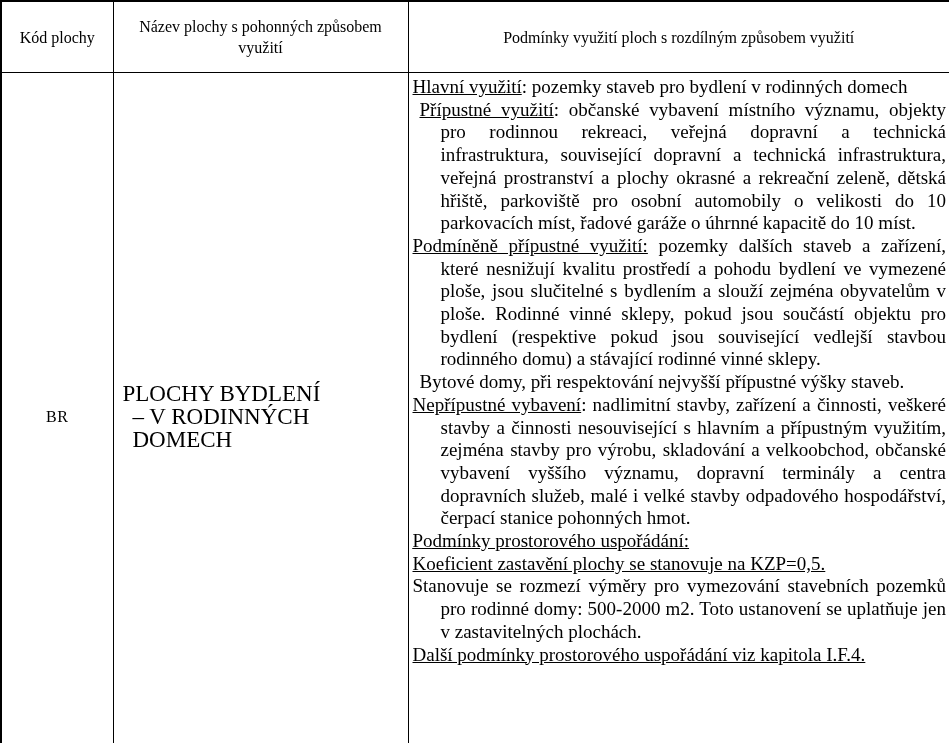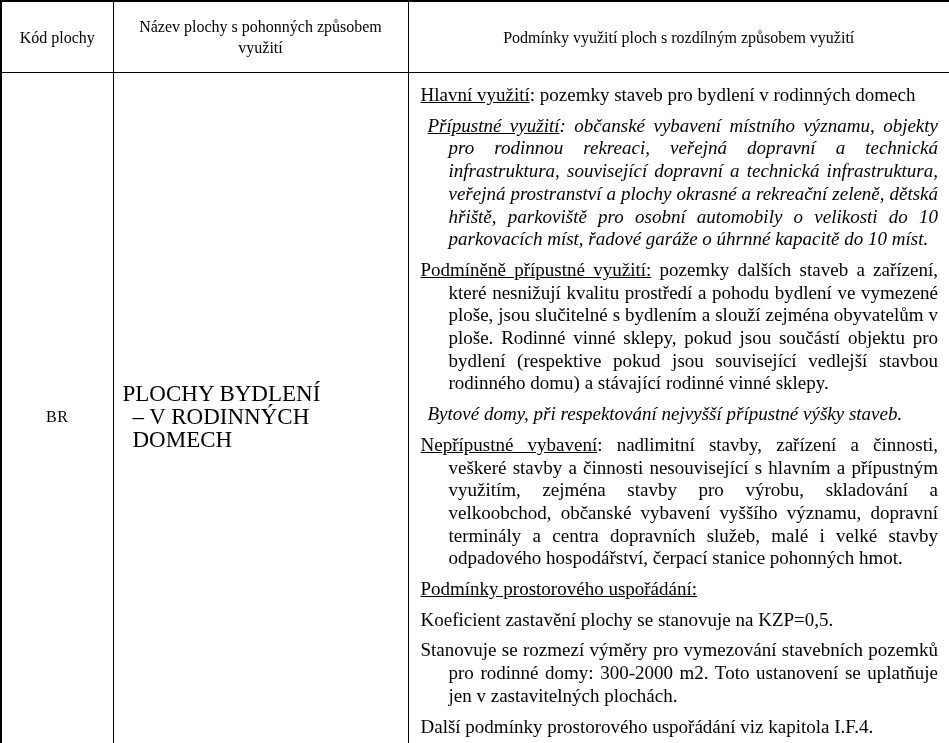--- a/index.html
+++ b/index.html
@@ -59,34 +59,34 @@
   }
   td.cond-cell {
     vertical-align: top;
     padding: 3px 3px 2px 4px;
     font-size: 19px;
     line-height: 22.7px;
     text-align: justify;
     text-justify: inter-word;
   }
   td.cond-cell p {
-    margin: 8px;
+    margin: 0;
   }
   p.hang {
     padding-left: 28px;
     text-indent: -28px;
   }
   p.hang-sp {
     padding-left: 28px;
     text-indent: -21px;
-    font-style: italic;
   }
   p.flat {
     padding-left: 0;
     text-indent: 0;
+    text-decoration: underline;
   }
   .u {
     text-decoration: underline;
   }
   
   tr.sliver td {
     height: 30px;
     background: #ffffff;
   }
 </style>
@@ -116,21 +116,21 @@
         <div class="name-line2">– V RODINNÝCH DOMECH</div>
       </td>
       <td class="cond-cell" id="conditions-cell">
           <p class="hang"><span class="u">Hlavní využití</span>: pozemky staveb pro bydlení v rodinných domech</p>
           <p class="hang-sp"><span class="u">Přípustné využití</span>: občanské vybavení místního významu, objekty pro rodinnou rekreaci, veřejná dopravní a technická infrastruktura, související dopravní a technická infrastruktura, veřejná prostranství a plochy okrasné a rekreační zeleně, dětská hřiště, parkoviště pro osobní automobily o velikosti do 10 parkovacích míst, řadové garáže o úhrnné kapacitě do 10 míst.</p>
           <p class="hang"><span class="u">Podmíněně přípustné využití:</span> pozemky dalších staveb a zařízení, které nesnižují kvalitu prostředí a pohodu bydlení ve vymezené ploše, jsou slučitelné s bydlením a slouží zejména obyvatelům v ploše. Rodinné vinné sklepy, pokud jsou součástí objektu pro bydlení (respektive pokud jsou související vedlejší stavbou rodinného domu) a stávající rodinné vinné sklepy.</p>
           <p class="hang-sp">Bytové domy, při respektování nejvyšší přípustné výšky staveb.</p>
           <p class="hang"><span class="u">Nepřípustné vybavení</span>: nadlimitní stavby, zařízení a činnosti, veškeré stavby a činnosti nesouvisející s hlavním a přípustným využitím, zejména stavby pro výrobu, skladování a velkoobchod, občanské vybavení vyššího významu, dopravní terminály a centra dopravních služeb, malé i velké stavby odpadového hospodářství, čerpací stanice pohonných hmot.</p>
           <p class="flat"><span class="u">Podmínky prostorového uspořádání:</span></p>
           <p class="flat">Koeficient zastavění plochy se stanovuje na KZP=0,5.</p>
-          <p class="hang">Stanovuje se rozmezí výměry pro vymezování stavebních pozemků pro rodinné domy: 300-2000 m2. Toto ustanovení se uplatňuje jen v zastavitelných plochách.</p>
+          <p class="hang">Stanovuje se rozmezí výměry pro vymezování stavebních pozemků pro rodinné domy: 500-2000 m2. Toto ustanovení se uplatňuje jen v zastavitelných plochách.</p>
           <p class="flat">Další podmínky prostorového uspořádání viz kapitola I.F.4.</p>
         </td>
     </tr>
     <tr class="sliver">
       <td></td>
       <td></td>
       <td></td>
     </tr>
   </tbody>
 </table>

